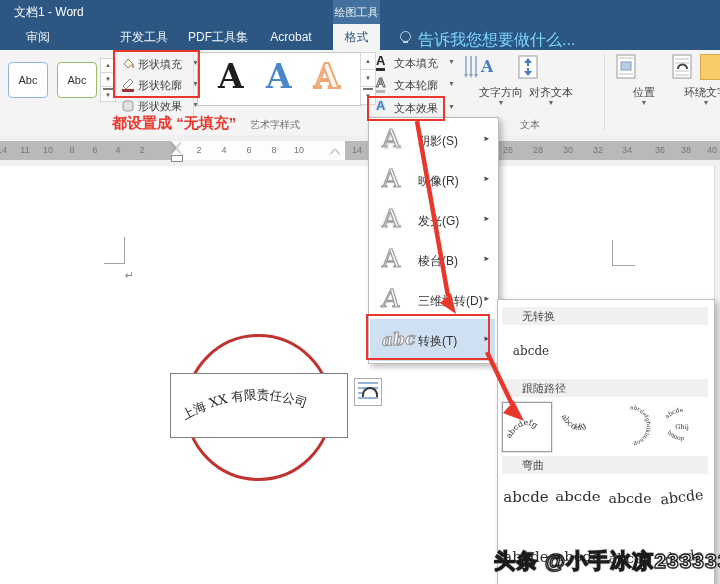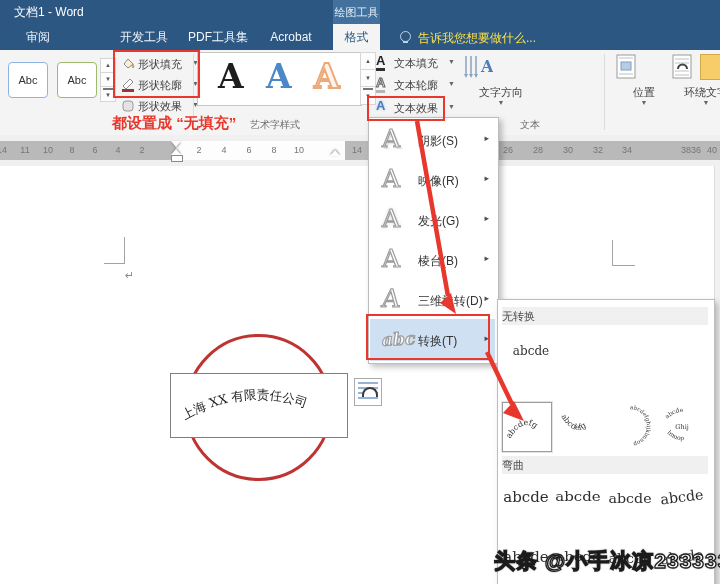--- a/index.html
+++ b/index.html
@@ -11,21 +11,21 @@
   .titlebar{left:0;top:0;width:720px;height:24px;background:#2b5782;}
   .title-text{left:14px;top:4px;color:#fff;font-size:12px;}
   .ctx-tab{left:333px;top:0;width:47px;height:24px;background:#41719c;color:#e9f0f8;
            font-size:11px;text-align:center;line-height:24px;}
 
   
   .tabrow{left:0;top:24px;width:720px;height:26px;background:#2b5782;}
   .rtab{position:absolute;top:0;height:26px;line-height:26px;color:#f3f6fa;font-size:12px;text-align:center;}
   .rtab-active{position:absolute;left:333px;top:0;width:47px;height:26px;line-height:26px;
                background:#f4f4f4;color:#2b5782;font-size:12px;text-align:center;}
-  .tellme{position:absolute;left:418px;top:6px;color:#fde047;font-size:12px;}
+  .tellme{position:absolute;left:418px;top:6px;color:#7dd3fc;font-size:16px;}
   .bulb{position:absolute;left:400px;top:7px;width:9px;height:9px;border:1.5px solid #bfd2e5;border-radius:50%;}
   .bulb:after{content:"";position:absolute;left:2px;top:9px;width:5px;height:2px;background:#bfd2e5;}
 
   
   .ribbon{left:0;top:50px;width:720px;height:85px;background:#f4f4f4;border-bottom:1px solid #d5d5d5;}
   .vsep{position:absolute;top:4px;height:76px;width:1px;background:#dcdcdc;}
   .grp-label{position:absolute;top:68px;font-size:10px;color:#6a6a6a;}
 
   .abc-cell{position:absolute;top:12px;width:38px;height:34px;background:#fff;border-radius:4px;
             font-size:11px;color:#333;text-align:center;line-height:34px;}
@@ -97,21 +97,21 @@
   .fi-bevel{-webkit-text-stroke:1.4px #a8a8a8;}
   .fi-3d{-webkit-text-stroke:1.4px #8f8f8f;transform:skewX(-6deg);}
   .fi-abc{font-style:italic;font-weight:bold;font-size:17px !important;top:10px !important;
           -webkit-text-stroke:1px #8c8c8c;transform:rotate(-3deg);}
   .fx-sel{background:#cfe0f2;}
 
   
   .tf-menu{left:497px;top:299px;width:216px;height:285px;background:#fff;border:1px solid #bdbdbd;
            box-shadow:3px 3px 6px rgba(0,0,0,.25);z-index:41;}
   .tf-head{position:absolute;left:4px;width:206px;height:18px;background:#f0f0f1;color:#4c4c4c;
-           font-size:11px;line-height:18px;padding-left:0;box-sizing:border-box;}
+           font-size:11px;line-height:18px;padding-left:20px;box-sizing:border-box;}
   .tf-plain{position:absolute;left:10px;top:37px;width:46px;height:28px;font-family:"DejaVu Serif",serif;
             font-size:12px;color:#333;line-height:28px;text-align:center;}
   .path-cell{position:absolute;top:102px;width:48px;height:48px;}
   .path-sel{border:1px solid #9c9c9c;box-shadow:0 0 0 1px #e4e4e4;background:#fff;}
   .warp-row{position:absolute;left:2px;width:212px;height:34px;}
   .warp-cell{position:absolute;top:0;width:52px;height:34px;font-family:"DejaVu Serif",serif;
              font-size:15px;color:#2e2e2e;text-align:center;line-height:32px;}
   .w0{letter-spacing:0;}
   .w1{transform:scale(1,.85);}
   .w2{transform:translateY(2px) scale(.95,.8);}
@@ -215,20 +215,31 @@
             <g stroke="#8aa4c0" stroke-width="1.5">
               <line x1="3" y1="2" x2="3" y2="20"></line>
               <line x1="8" y1="2" x2="8" y2="20"></line>
               <line x1="13" y1="2" x2="13" y2="20"></line>
             </g>
             <path d="M1 20 l2 4 l2 -4 Z M6 20 l2 4 l2 -4 Z M11 20 l2 4 l2 -4 Z" fill="#8aa4c0"></path>
             <text x="18" y="18" font-size="16" font-weight="bold" fill="#4a7ebb" font-family="Liberation Sans,sans-serif">A</text>
           </svg>
       </span>
       <span class="blbl">文字方向</span>
+      <span class="bcaret">▼</span>
+    </div>
+    <div class="bigbtn" style="left:505px;width:46px;height:58px;">
+      <span class="abs" style="left:12px;top:2px;">
+        <svg width="24" height="28">
+            <rect x="2" y="2" width="18" height="22" fill="#fff" stroke="#9a9a9a"></rect>
+            <path d="M11 4 l4 5 h-3 v3 h-2 v-3 h-3 Z" fill="#4a7ebb"></path>
+            <path d="M11 22 l4 -5 h-3 v-3 h-2 v3 h-3 Z" fill="#4a7ebb"></path>
+          </svg>
+      </span>
+      <span class="blbl">对齐文本</span>
       <span class="bcaret">▼</span>
     </div>
     <div class="grp-label" style="left:520px;">文本</div>
     <div class="vsep" style="left:604px;"></div>
 
     <div class="bigbtn" style="left:608px;width:36px;height:58px;">
       <span class="abs" style="left:8px;top:2px;">
         <svg width="22" height="26">
             <rect x="1" y="1" width="18" height="23" fill="#fff" stroke="#9a9a9a"></rect>
             <rect x="5" y="8" width="10" height="8" fill="#b8cce4" stroke="#7da0c4"></rect>
@@ -283,21 +294,21 @@
         <span class="ruler-num" style="left: 224px;">4</span>
         <span class="ruler-num" style="left: 249px;">6</span>
         <span class="ruler-num" style="left: 274px;">8</span>
         <span class="ruler-num" style="left: 299px;">10</span>
         <span class="ruler-num" style="left: 357px;">14</span>
         <span class="ruler-num" style="left: 508px;">26</span>
         <span class="ruler-num" style="left: 538px;">28</span>
         <span class="ruler-num" style="left: 568px;">30</span>
         <span class="ruler-num" style="left: 598px;">32</span>
         <span class="ruler-num" style="left: 627px;">34</span>
-        <span class="ruler-num" style="left: 696px;">36</span>
+        <span class="ruler-num" style="left: 660px;">36</span>
         <span class="ruler-num" style="left: 686px;">38</span>
         <span class="ruler-num" style="left: 712px;">40</span>
       </div>
   </div>
 
   <div class="abs doc">
     <div class="corner-l"></div>
     <div class="corner-r"></div>
     <div class="pilcrow">↵</div>
     <div class="stamp-circle"></div>
@@ -346,20 +357,21 @@
       <span class="ficon fi-abc">abc</span>
       <span class="flabel">转换(T)</span>
       <span class="farrow">▸</span>
     </div>
   </div>
   <div class="redbox" style="left:366px;top:314px;width:120px;height:42px;"></div>
 
   <div class="abs tf-menu">
     <div class="tf-head" style="top:7px;">无转换</div>
     <div class="tf-plain">abcde</div>
+    <div class="tf-head" style="top:79px;">跟随路径</div>
 
     <div class="path-cell path-sel" style="left:4px;">
       <svg width="48" height="48">
           <path id="pArchU" d="M7 36 Q24 8 41 36" fill="none"></path>
       <text font-size="8" fill="#333"><textPath href="#pArchU">abcdefg</textPath></text>
         </svg>
     </div>
     <div class="path-cell" style="left:56px;">
       <svg width="48" height="48">
           <path id="pArchD" d="M7 14 Q24 42 41 14" fill="none"></path>

